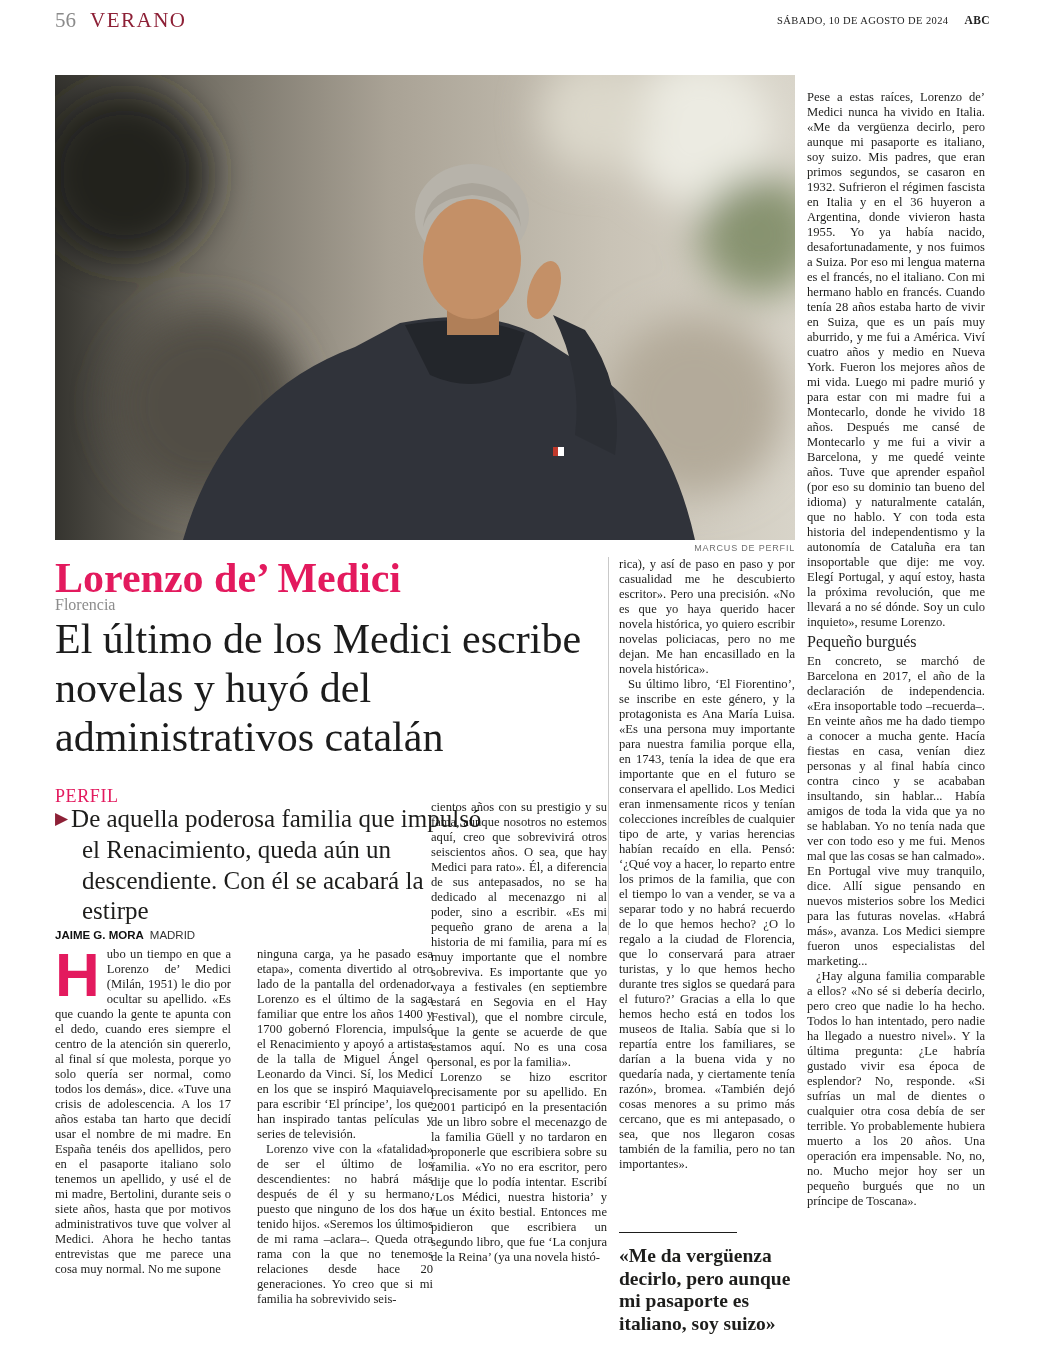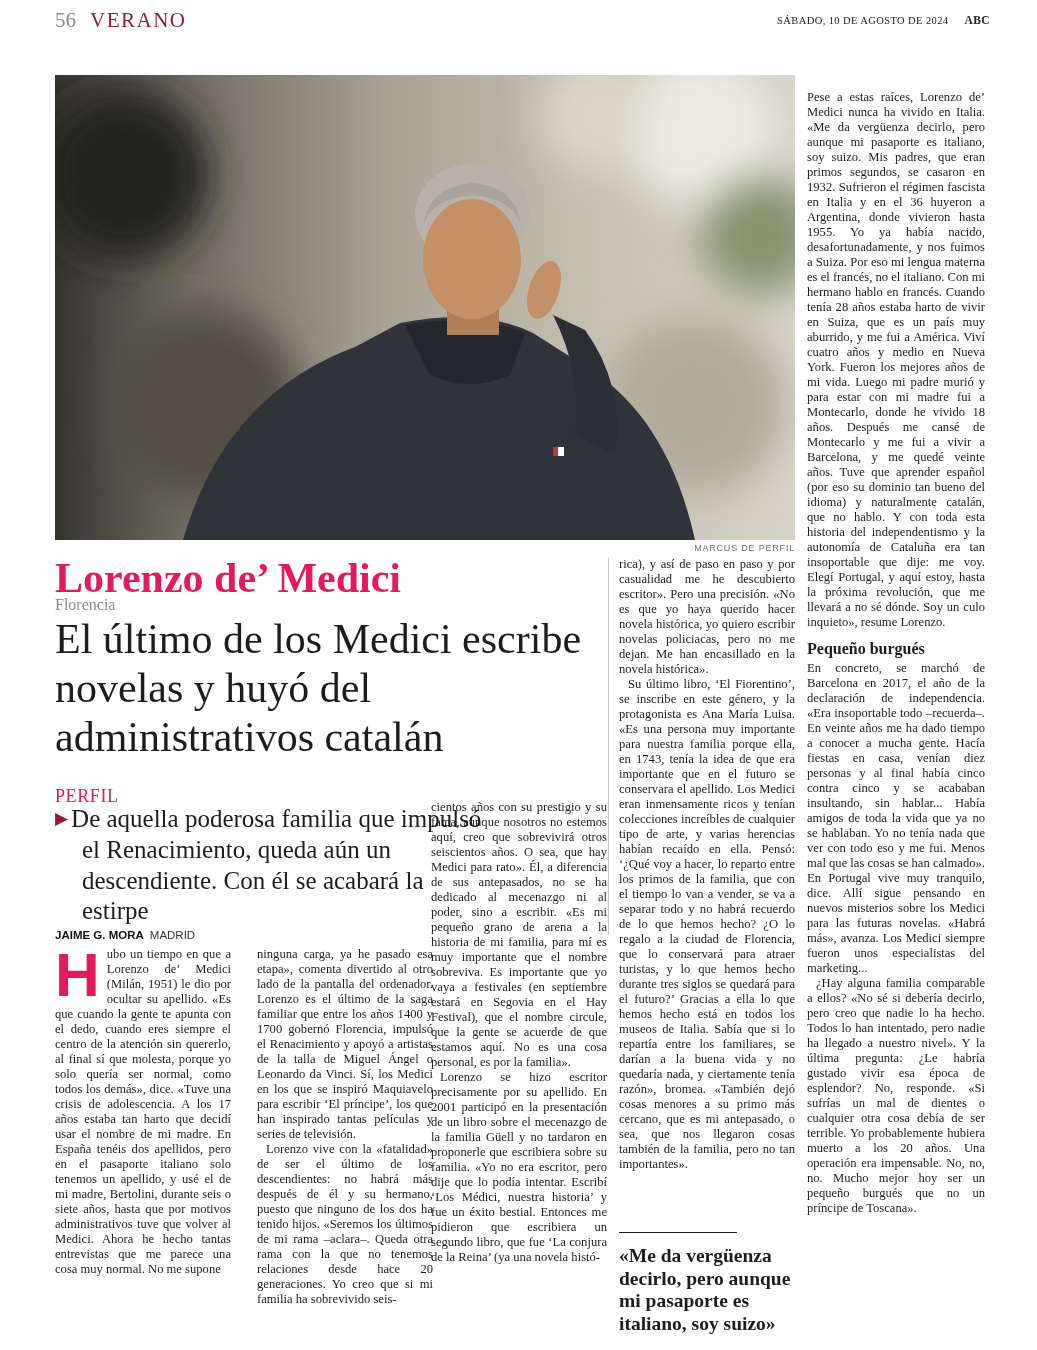--- a/index.html
+++ b/index.html
@@ -31,21 +31,21 @@
        color:#1d1d1b;overflow:hidden;hyphens:auto;-webkit-hyphens:auto;}
   .col p{margin:0;}
   .col p + p{text-indent:9px;}
   .c1{left:55px;top:947px;height:385px;}
   .c2{left:257px;top:947px;height:390px;}
   .c3{left:431px;top:800px;height:537px;}
   .c4{left:619px;top:557px;height:668px;}
   .c5{left:807px;top:90px;width:178px;height:1248px;}
   .dropcap{float:left;font-family:"Liberation Sans",sans-serif;font-weight:800;
            font-size:62px;line-height:.82;color:var(--accent,#e31a5e);padding:3px 7px 0 0;}
-  .subhead{font-size:16px;font-weight:bold;margin:10px 0 3px;line-height:1.1;}
+  .subhead{font-size:16px;font-weight:normal;margin:3px 0 3px;line-height:1.1;}
   .colrule{position:absolute;left:608px;top:557px;width:1px;height:378px;background:#c9c9c9;}
   
   .qrule{position:absolute;left:619px;top:1232px;width:118px;border-top:1.5px solid #1d1d1b;}
   .quote{position:absolute;left:619px;top:1245px;width:182px;font-size:19.5px;font-weight:bold;
          line-height:1.16;color:#1d1d1b;}
 </style>
 </head>
 <body>
 
 <div class="page">

